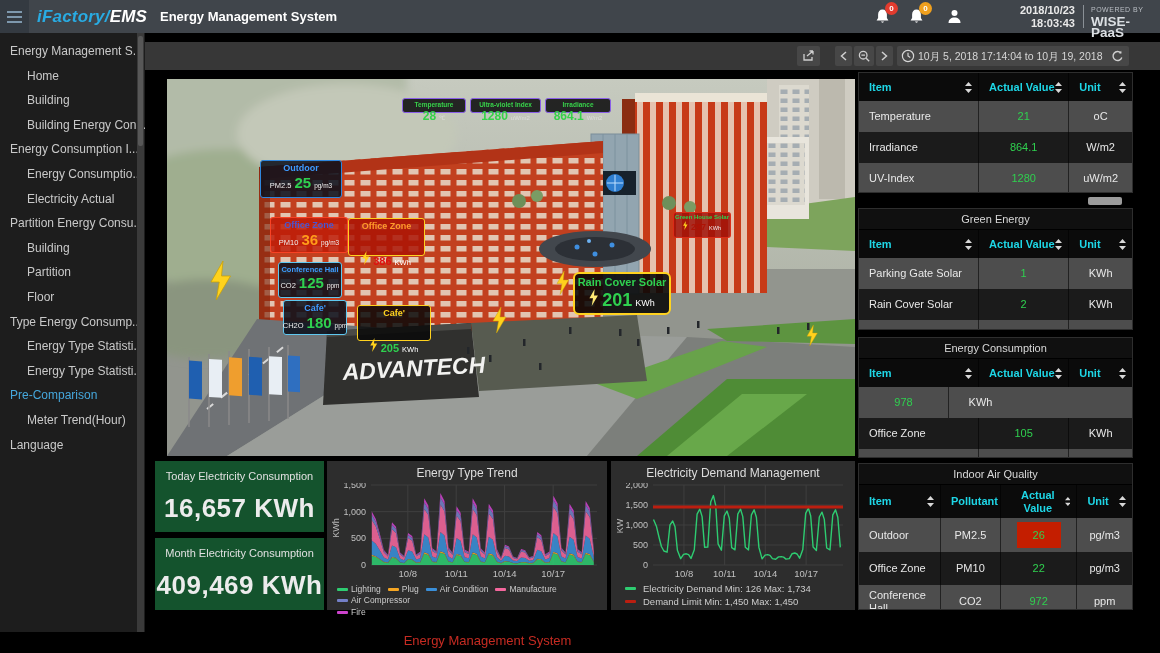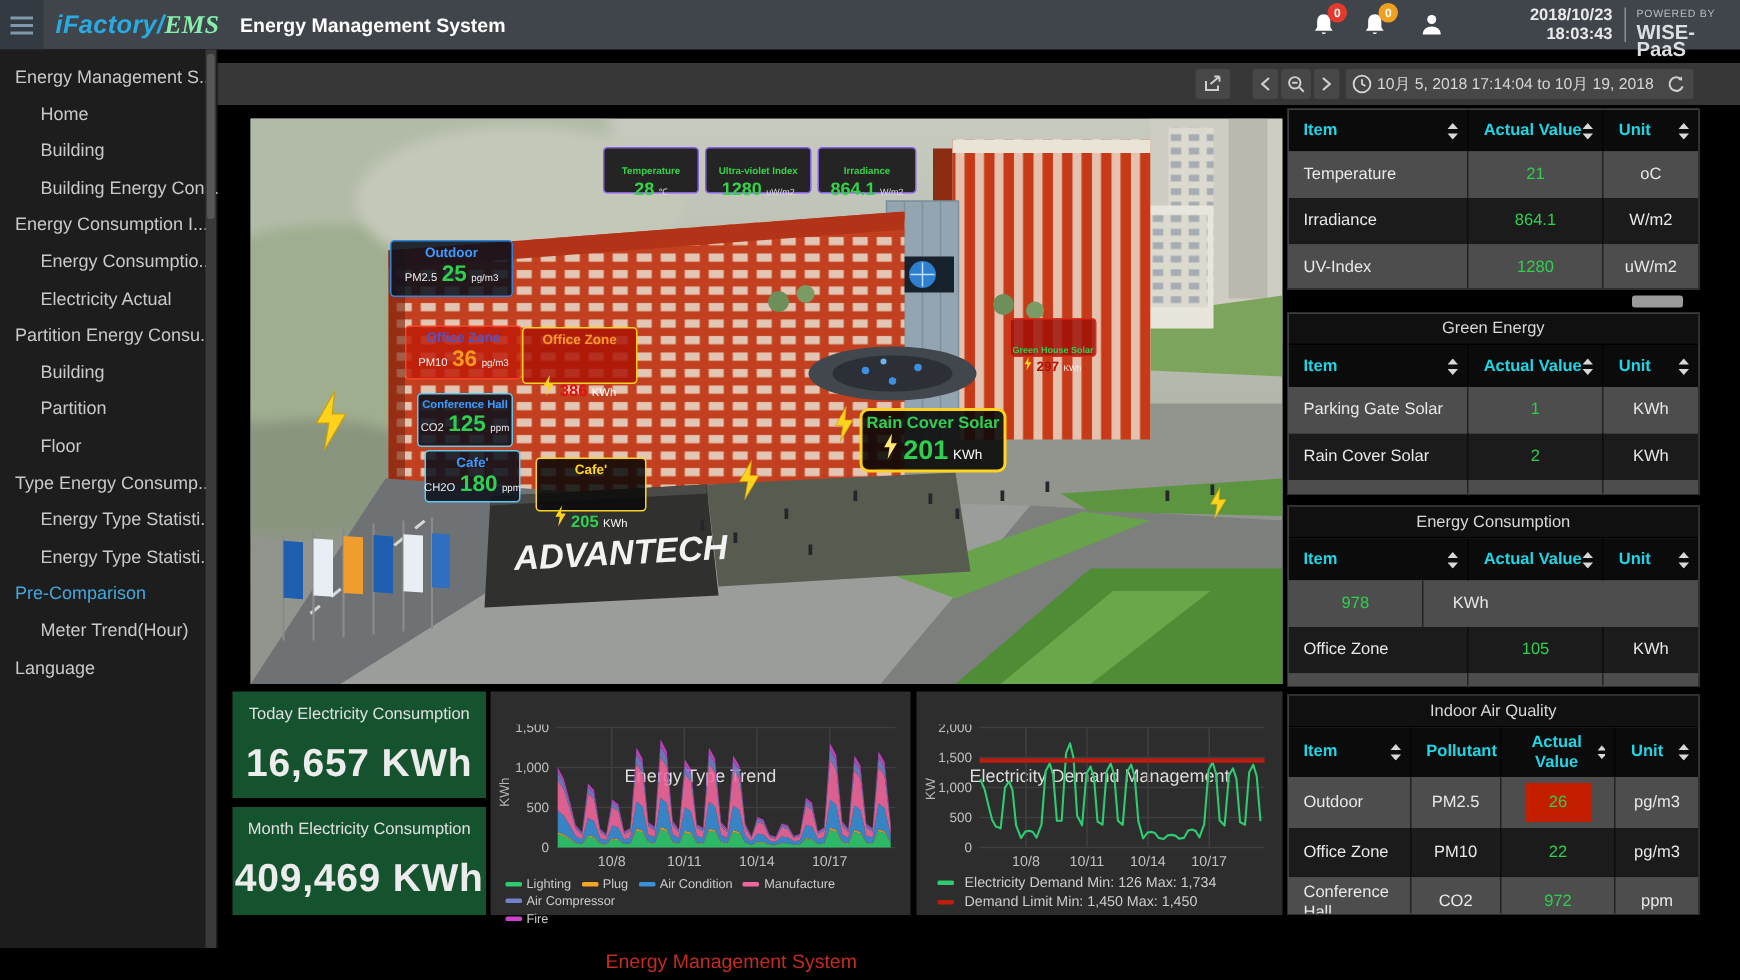--- a/index.html
+++ b/index.html
@@ -4,21 +4,21 @@
 <style>
   html,body{margin:0;padding:0;background:#000;font-family:"Liberation Sans",sans-serif;}
   #app{position:relative;width:1160px;height:653px;background:#000;overflow:hidden;}
 
   
   #topbar{position:absolute;left:0;top:0;width:1160px;height:33px;background:#40454b;}
   #hamburger{position:absolute;left:0;top:0;width:29px;height:33px;background:#343a41;cursor:pointer;}
   #hamburger span{display:block;width:15px;height:2px;background:#7e98ad;margin:3px auto 0;}
   #hamburger span:first-child{margin-top:11px;}
   #logo{position:absolute;left:37px;top:0;height:33px;line-height:33px;font-size:17px;font-weight:bold;font-style:italic;letter-spacing:.2px;}
-  #logo .p1{color:#29abe2;text-align:right;} #logo .p2{color:#86efac;font-family:Liberation Serif, serif;}
+  #logo .p1{color:#29abe2;text-align:right;} #logo .p2{color:#ffffff;}
   #app-title{position:absolute;left:160px;top:0;height:33px;line-height:33px;font-size:13px;font-weight:bold;color:#fff;}
   .bell{position:absolute;top:8px;width:17px;height:17px;}
   .badge{position:absolute;top:2px;width:13px;height:13px;border-radius:50%;color:#fff;font-size:8px;line-height:13px;text-align:center;font-weight:bold;}
   #dt{position:absolute;left:985px;top:4px;width:90px;text-align:right;color:#e9e9e9;font-size:11px;font-weight:bold;line-height:13px;}
   #pbsep{position:absolute;left:1083px;top:5px;width:1px;height:23px;background:#8a9096;}
   #powered{position:absolute;left:1091px;top:4px;line-height:11px;}
   #powered .l1{font-size:7px;color:#b9bec4;letter-spacing:.5px;display:block;}
   #powered .l2{font-size:13.5px;font-weight:bold;color:#dbdfe3;display:block;margin-top:1px;}
 
   
@@ -36,67 +36,67 @@
   .hbtn{position:absolute;top:4px;height:20px;background:#474747;border-radius:2px;display:flex;align-items:center;justify-content:center;cursor:pointer;}
   #timebox{position:absolute;left:752px;top:4px;width:204px;height:20px;background:#474747;border-radius:2px;color:#d6d6d6;font-size:10.5px;line-height:20px;padding-left:21px;cursor:pointer;white-space:nowrap;overflow:hidden;}
   #timebox svg{position:absolute;left:4px;top:3px;}
 
   
   #scene{position:absolute;left:167px;top:79px;width:688px;height:377px;overflow:hidden;background:#9aa093;}
   .ov{position:absolute;text-align:center;color:#fff;border-radius:3px;box-sizing:border-box;}
   .ov .t{display:block;font-weight:bold;line-height:1.2;}
   .ov .row{display:flex;align-items:baseline;justify-content:center;gap:3px;}
   .ov b{font-weight:bold;} .ov i{font-style:normal;}
-  .ov-meteo{top:19px;height:31px;border:1.5px solid #8a5fe8;background:rgba(22,22,22,.92);padding-top:12px;}
+  .ov-meteo{top:19px;height:15px;border:1.5px solid #8a5fe8;background:rgba(22,22,22,.92);padding-top:2px;}
   .ov-meteo .t{font-size:6.5px;color:#37d24a;}
   .ov-meteo .v{font-size:12px;color:#37d24a;} .ov-meteo .u{font-size:6px;color:#ddd;}
   #ov-temp{left:235px;width:64px;} #ov-uv{left:303px;width:71px;} #ov-irr{left:378px;width:66px;}
   .ov-air{border:1.5px solid #2e86de;background:rgba(13,17,28,.88);padding-top:2px;}
   .ov-air .t{font-size:9px;color:#3d9bff;}
   .ov-air .l{font-size:7.5px;color:#eee;} .ov-air .v{font-size:15px;color:#2fd04f;} .ov-air .u{font-size:6.5px;color:#eee;}
   #ov-outdoor{left:93px;top:81px;width:82px;height:38px;}
   #ov-oz-air{left:103px;top:138px;width:78px;height:36px;background:rgba(190,28,8,.85);border-color:rgba(255,70,40,.9);}
   #ov-oz-air .t{color:#4a55d0;} #ov-oz-air .v{color:#ff9c1a;}
   #ov-conf{left:111px;top:183px;width:64px;height:36px;border-color:#5fc8f0;}
   #ov-conf .t{font-size:7.5px;}
   #ov-cafe-air{left:116px;top:221px;width:64px;height:35px;border-color:#5fc8f0;}
   .ov-pow{border:1.5px solid #ffd21f;background:rgba(8,8,8,.85);padding-top:2px;}
   .ov-pow .t{font-size:9px;color:#ffd21f;}
   .ov-pow .v{font-size:11px;color:#2fd04f;margin-top:23px;} .ov-pow .u{font-size:7.5px;color:#fff;}
   #ov-oz-pow{left:181px;top:139px;width:77px;height:38px;background:rgba(172,20,5,.85);}
   #ov-oz-pow .t{color:#ff9a2a;} #ov-oz-pow .v{color:#e01010;}
   #ov-cafe-pow{left:190px;top:226px;width:74px;height:36px;}
-  #ov-ghs{left:506px;top:133px;width:58px;height:26px;border:1px solid rgba(225,45,25,.9);background:rgba(160,18,8,.85);padding-top:18px;}
+  #ov-ghs{left:506px;top:133px;width:58px;height:26px;border:1px solid rgba(225,45,25,.9);background:rgba(160,18,8,.85);padding-top:1px;}
   #ov-ghs .t{font-size:6px;color:#2fd04f;} #ov-ghs .v{font-size:9px;color:#b01205;} #ov-ghs .u{font-size:5.5px;color:#eee;}
   #ov-rcs{left:406px;top:193px;width:98px;height:43px;border:2px solid #ffd21f;border-radius:6px;background:rgba(6,6,6,.88);padding-top:2px;}
   #ov-rcs .t{font-size:11px;color:#2fd04f;} #ov-rcs .v{font-size:18px;color:#2fd04f;} #ov-rcs .u{font-size:9px;color:#fff;}
 
   
-  .dpanel{position:absolute;left:858px;width:275px;background:#737373;border:1px solid #2e2e2e;box-sizing:border-box;overflow:hidden;}
+  .dpanel{position:absolute;left:858px;width:275px;background:#0c4a6e;border:1px solid #2e2e2e;box-sizing:border-box;overflow:hidden;}
   .ttitle{height:20px;line-height:20px;text-align:center;font-size:11px;color:#d8d8d8;background:#101010;border-bottom:1px solid #000;}
   .trow{display:flex;height:31px;}
   .dpanel.tall .trow{height:33.3px;}
   .trow.thead{height:28px;background:#0b0b0b;}
   .tcell{display:flex;align-items:center;justify-content:center;font-size:11px;color:#e8e8e8;box-sizing:border-box;border-right:1px solid rgba(0,0,0,.55);text-align:center;line-height:1.15;}
   .tcell:last-child{border-right:none;}
   .tcell.first{justify-content:flex-start;padding-left:10px;text-align:left;}
   .tcell.val{color:#2fd04f;}
   .trow.thead .tcell{color:#1ed6e6;font-weight:bold;justify-content:space-between;padding:0 6px 0 10px;}
   .trow.light{background:#4d4d4d;} .trow.dark{background:#1b1b1b;}
   .alert{display:inline-block;min-width:44px;height:26px;line-height:26px;background:#c41e00;color:#2fd04f;}
   #tbl-scroll{position:absolute;left:1088px;top:197px;width:34px;height:8px;background:#9b9b9b;border-radius:2px;cursor:pointer;}
 
   
   .stat{position:absolute;left:155px;width:169px;background:#14532d;text-align:center;}
   .stat .st{font-size:11px;color:#e0e0e0;padding-top:9px;}
   .stat .sv{font-size:26px;font-weight:bold;color:#ececec;margin-top:11px;letter-spacing:.5px;}
 
   
   .panel{position:absolute;background:#2d2d2d;}
-  .ctitle{height:15px;line-height:15px;text-align:center;font-size:12px;color:#ddd;padding-top:5px;margin-top:44px;}
+  .ctitle{height:15px;line-height:15px;text-align:center;font-size:12px;color:#ddd;padding-top:5px;}
   .ylab{position:absolute;left:-6px;top:62px;transform:rotate(-90deg);font-size:9px;color:#b5b5b5;width:30px;text-align:center;}
   .plotwrap{position:absolute;left:6px;top:22px;}
   .legend{position:absolute;left:10px;top:123px;right:2px;display:flex;flex-wrap:wrap;column-gap:7px;row-gap:1px;font-size:8.5px;color:#ccc;align-items:center;}
   .legend2{position:absolute;left:14px;top:121px;font-size:9.5px;color:#ccc;line-height:13px;}
   .litem{display:inline-flex;align-items:center;gap:3px;cursor:pointer;white-space:nowrap;}
   .dash{display:inline-block;width:11px;height:3px;border-radius:1px;}
   .lbreak{flex-basis:100%;height:0;}
 
   #footer-title{position:absolute;left:0;top:633px;width:975px;text-align:center;font-size:13px;color:#c62b22;}
 </style>

